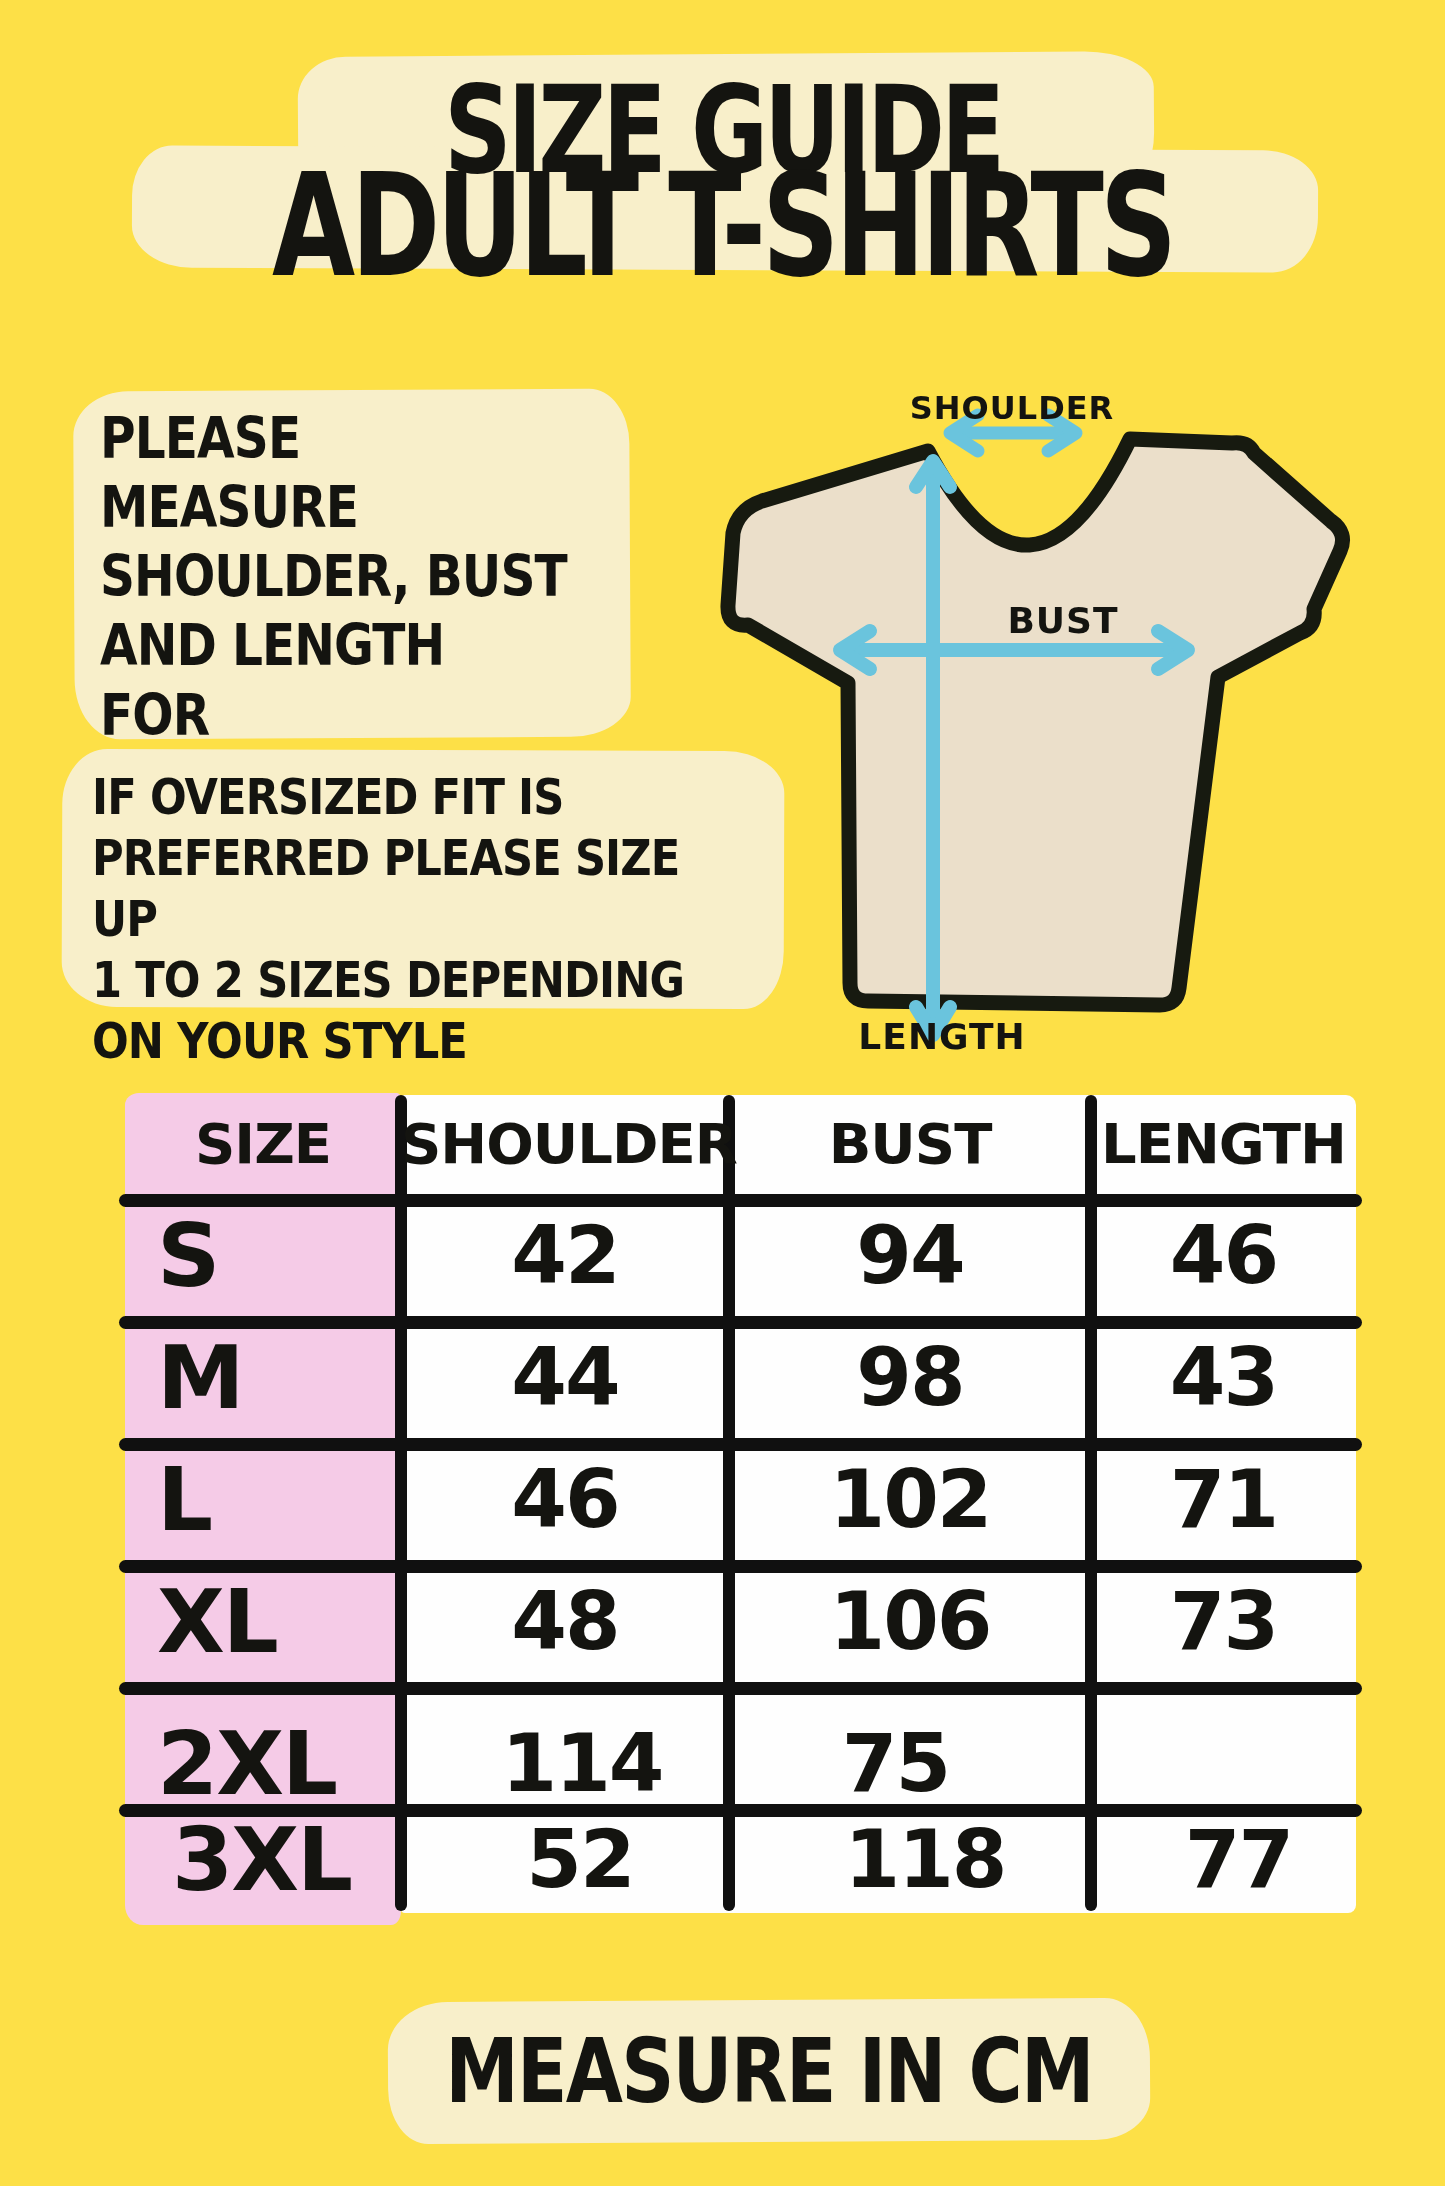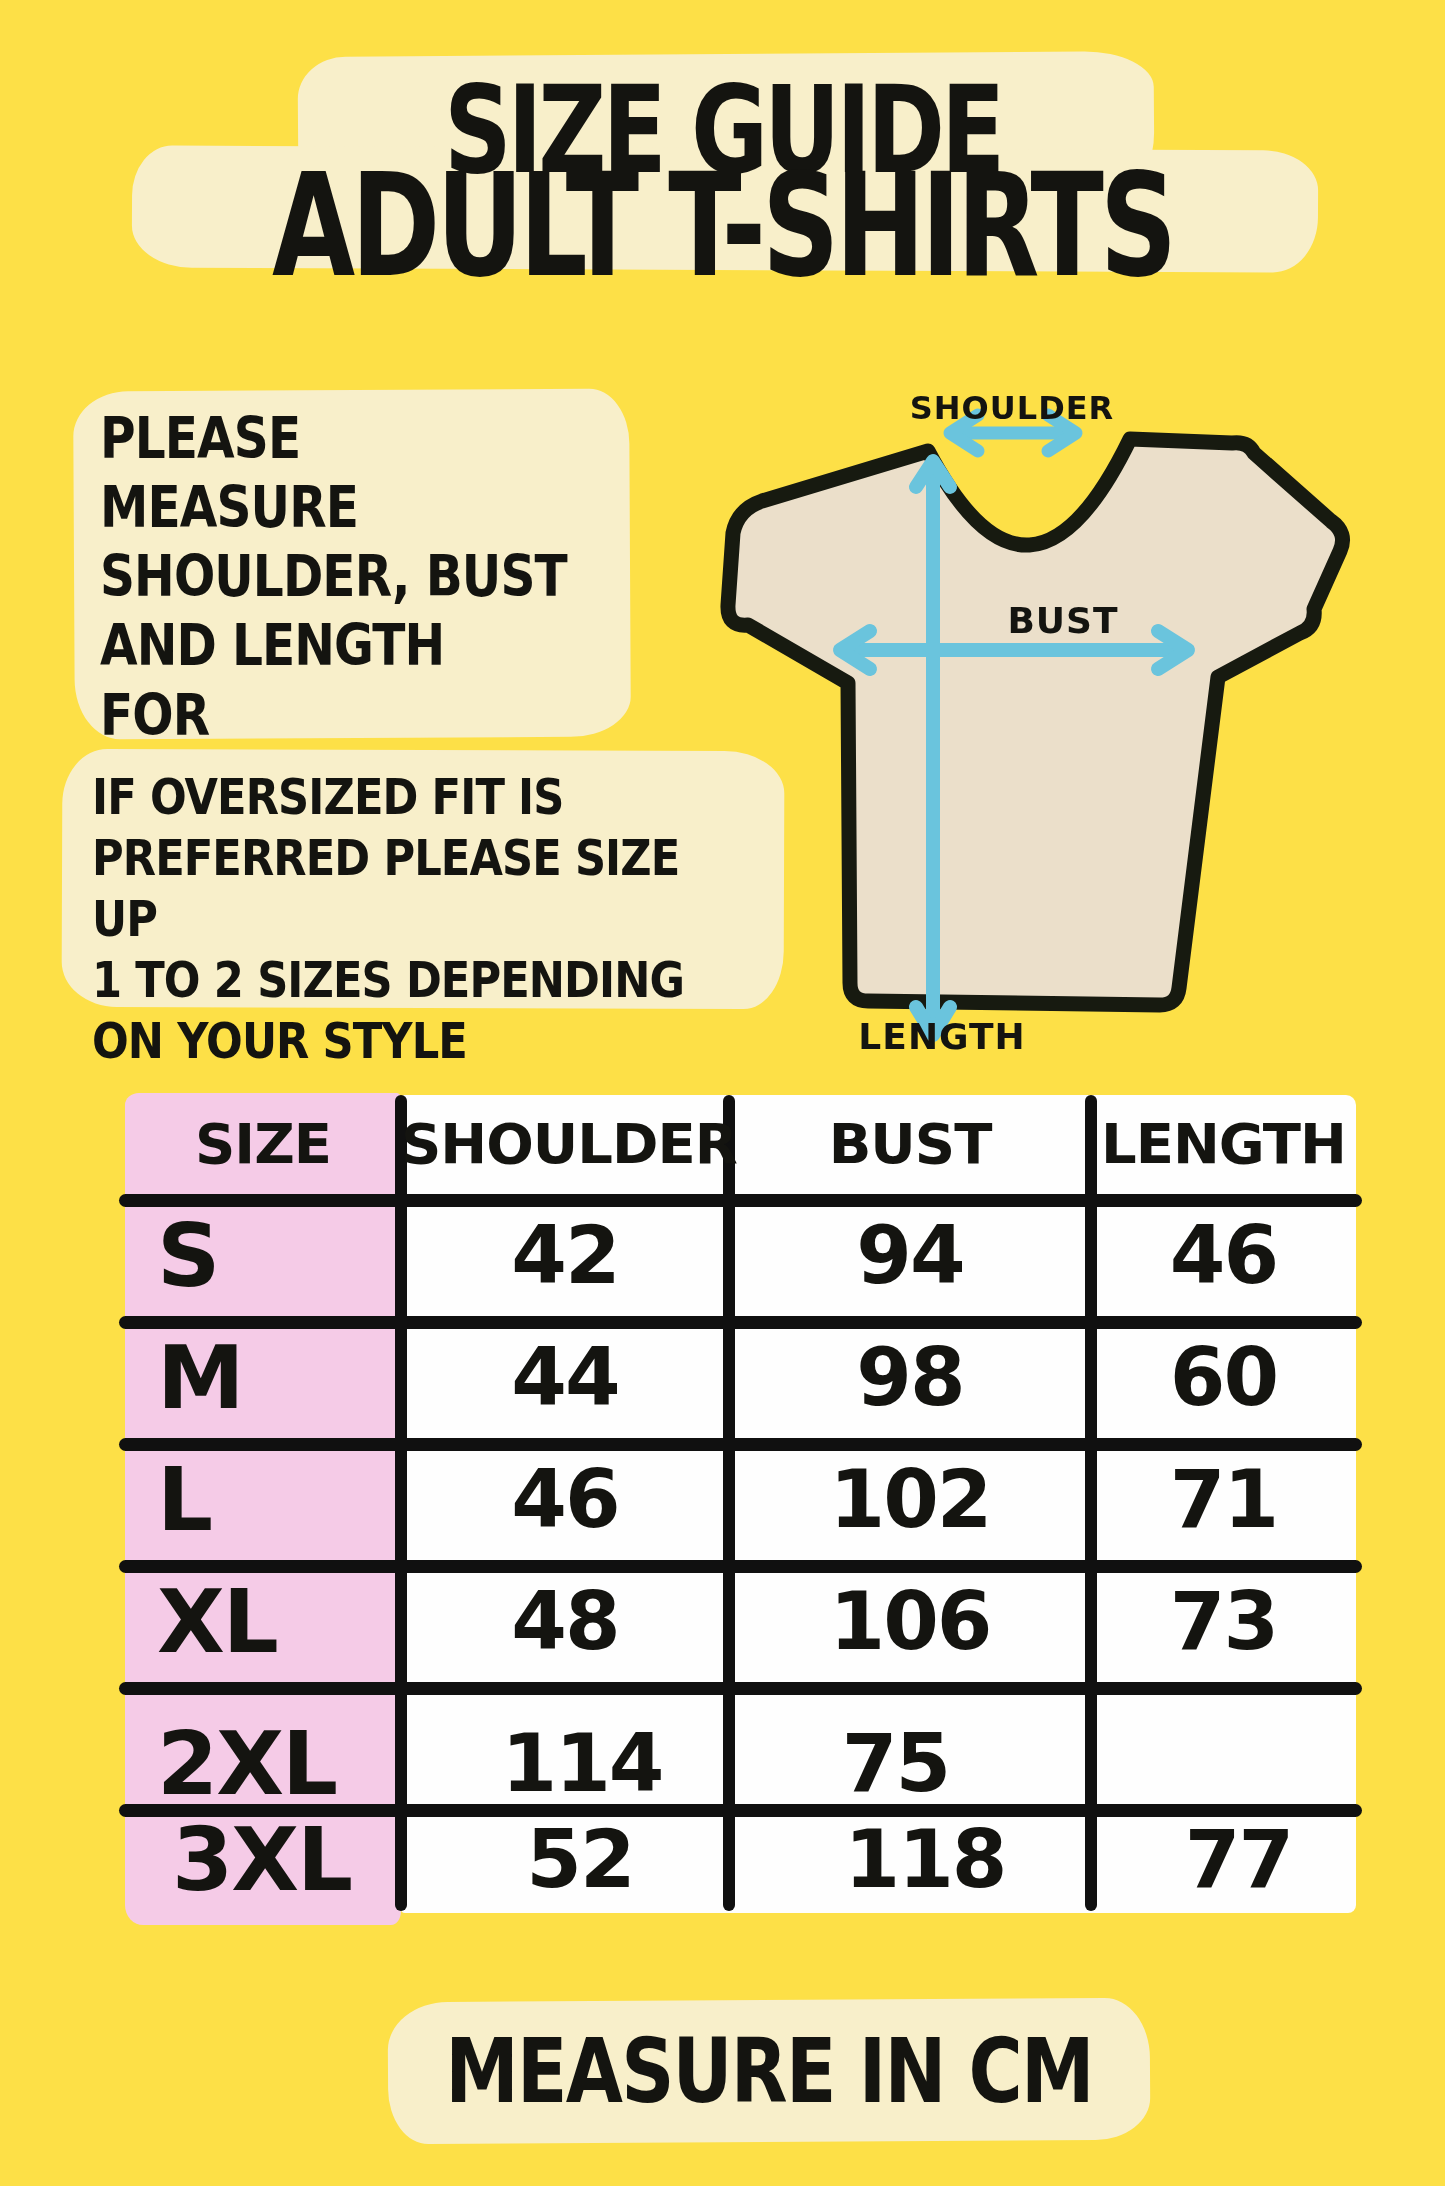--- a/index.html
+++ b/index.html
@@ -150,21 +150,21 @@
     <div class="trow" style="top:101px;height:122px;">
       <div class="c1 td rowlabel">S</div>
       <div class="c2 td">42</div>
       <div class="c3 td">94</div>
       <div class="c4 td">46</div>
     </div>
     <div class="trow" style="top:223px;height:122px;">
       <div class="c1 td rowlabel">M</div>
       <div class="c2 td">44</div>
       <div class="c3 td">98</div>
-      <div class="c4 td">60</div>
+      <div class="c4 td">43</div>
     </div>
     <div class="trow" style="top:345px;height:122px;">
       <div class="c1 td rowlabel">L</div>
       <div class="c2 td">46</div>
       <div class="c3 td">102</div>
       <div class="c4 td">71</div>
     </div>
     <div class="trow" style="top:467px;height:122px;">
       <div class="c1 td rowlabel">XL</div>
       <div class="c2 td">48</div>

